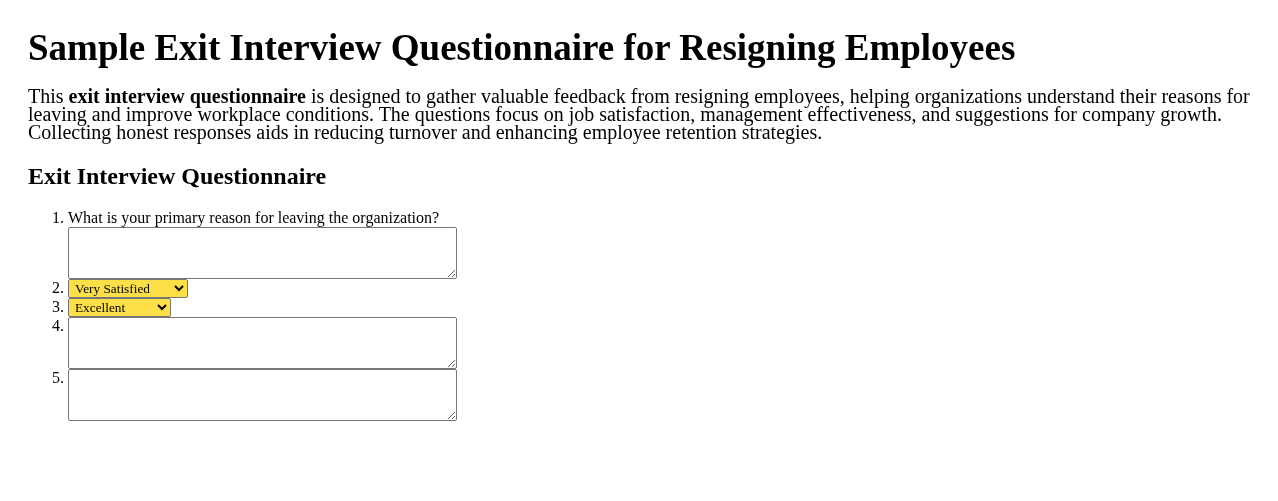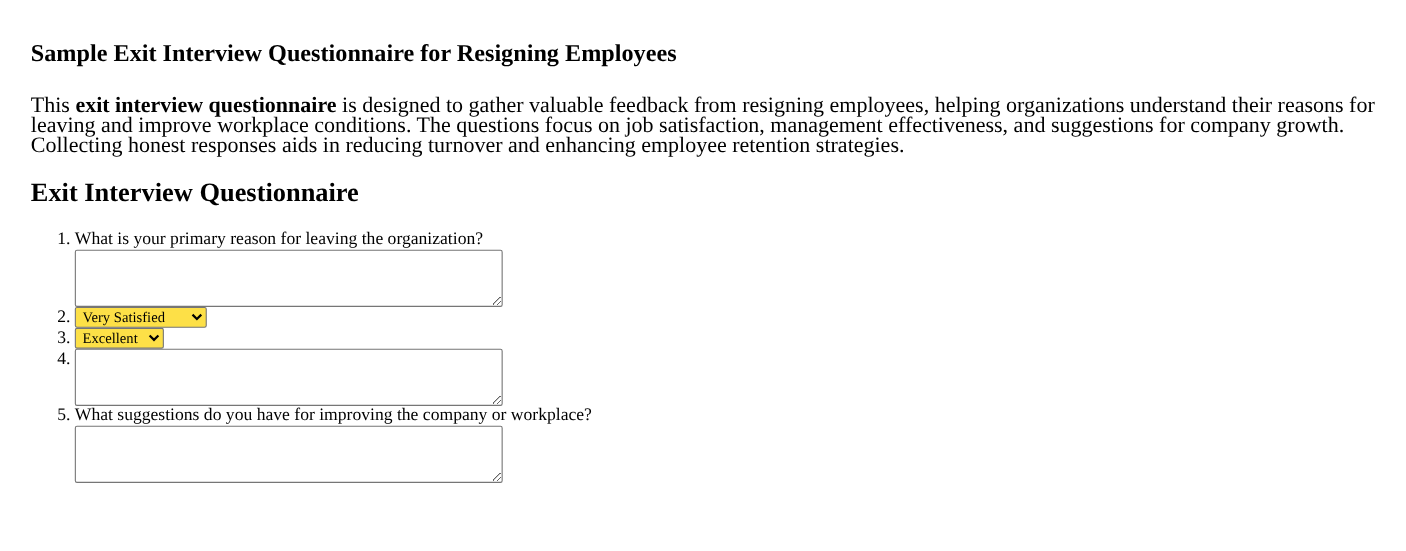--- a/index.html
+++ b/index.html
@@ -6,21 +6,21 @@
     body {
       font-family: "Liberation Serif", "DejaVu Serif", serif;
       color: #000000;
       font-size: 16px;
       line-height: 18px;
       padding: 0 28px;
       width: 1222px;
     }
     h1 {
       font-family: "Liberation Serif", "DejaVu Serif", serif;
-      font-size: 22px;
+      font-size: 37px;
       font-weight: bold;
       line-height: 37px;
       margin: 29px 0 21px 0;
     }
     p.intro {
       margin: 0 0 21px 0;
       font-size: 20px;
       line-height: 18px;
     }
     p.intro b { font-weight: bold; }
@@ -60,21 +60,21 @@
       margin: 0;
       padding: 0 0 0 2px;
       font-family: Liberation Serif, serif;
       font-size: 13.3px;
       border: 1px solid #767676;
       border-radius: 2px;
       background: #fde047;
       color: #000000;
     }
     select.sel-satisfaction { width: 120px; }
-    select.sel-manager { width: 81px; }
+    select.sel-manager { width: 103px; }
   </style>
 </head>
 <body>
 
 <h1>Sample Exit Interview Questionnaire for Resigning Employees</h1>
 
 <p class="intro"><span>This </span><b>exit interview questionnaire</b><span> is designed to gather valuable feedback from resigning employees, helping organizations understand their reasons for leaving and improve workplace conditions. The questions focus on job satisfaction, management effectiveness, and suggestions for company growth. Collecting honest responses aids in reducing turnover and enhancing employee retention strategies.</span></p>
 
 <h2>Exit Interview Questionnaire</h2>
 
@@ -90,16 +90,15 @@
   </li>
   <li>
     <select class="answer-select sel-manager">
       <option>Excellent</option>
     </select>
   </li>
   <li>
     <textarea class="answer" style=""></textarea>
   </li>
   <li>
-    <span class="q-text">What suggestions do you have for improving the company or workplace?</span>
     <textarea class="answer" style=""></textarea>
   </li>
 </ol>
 
 </body></html>

